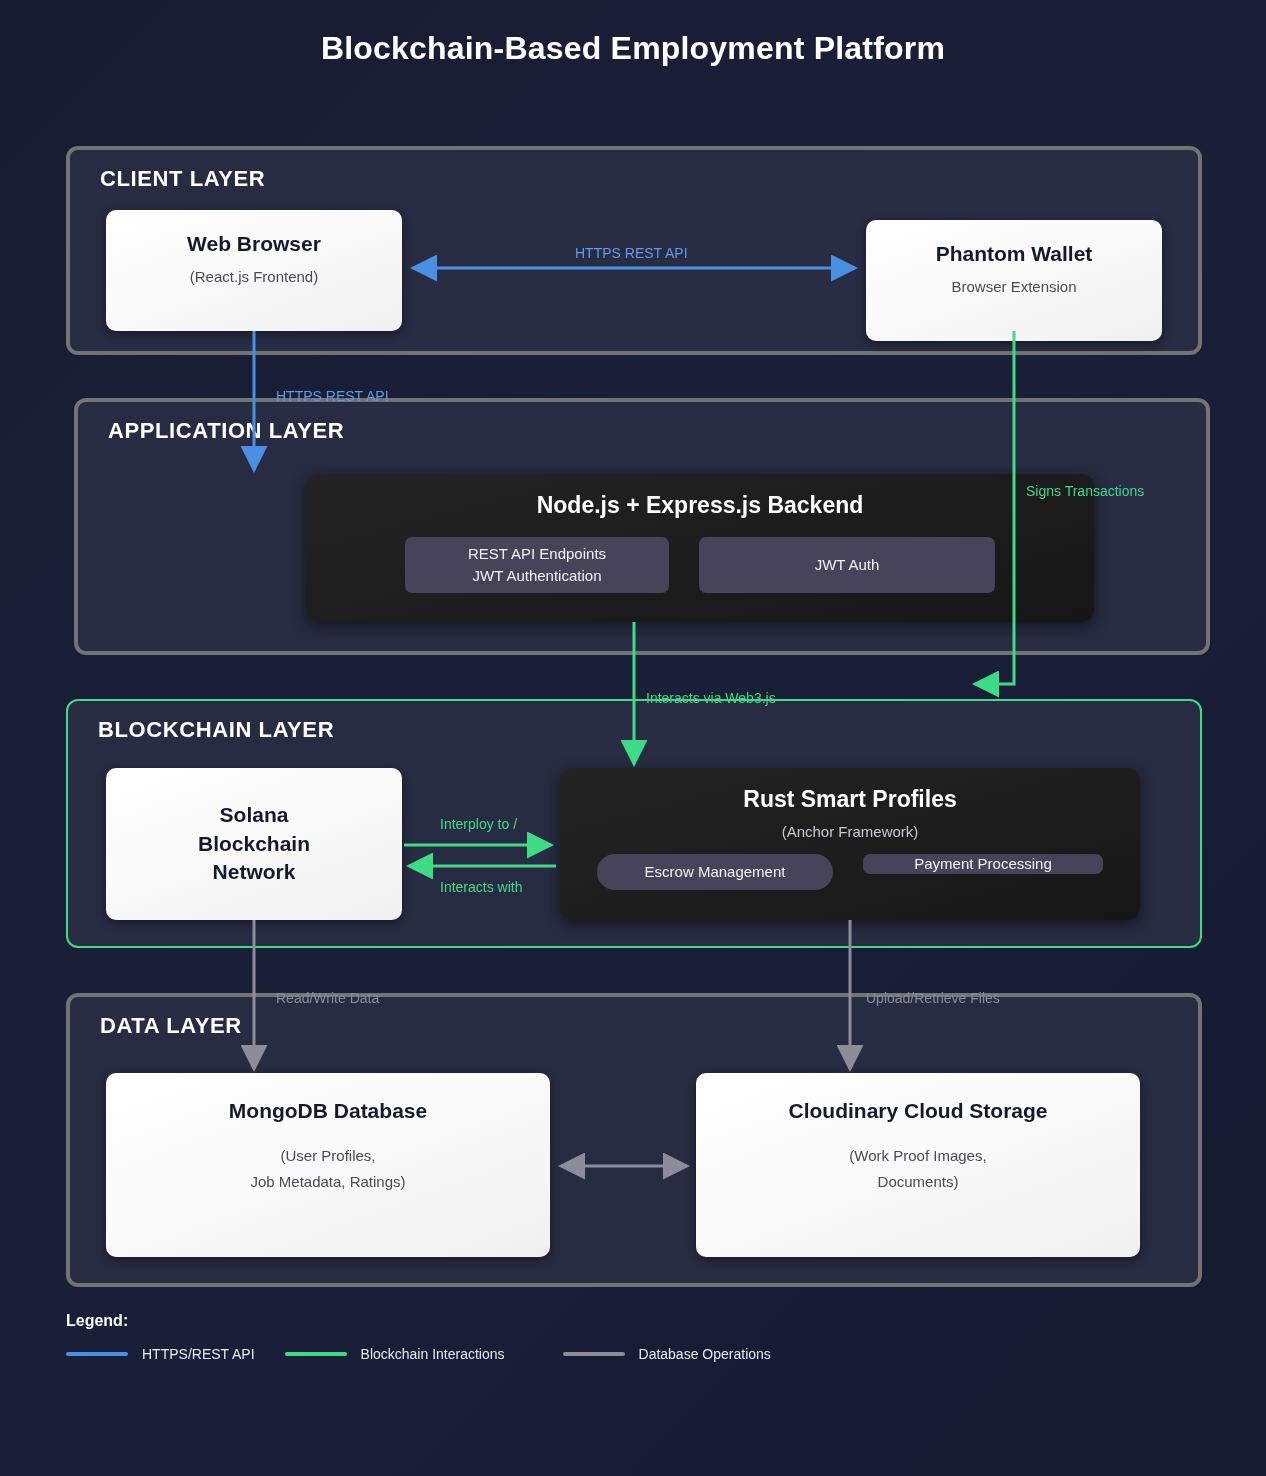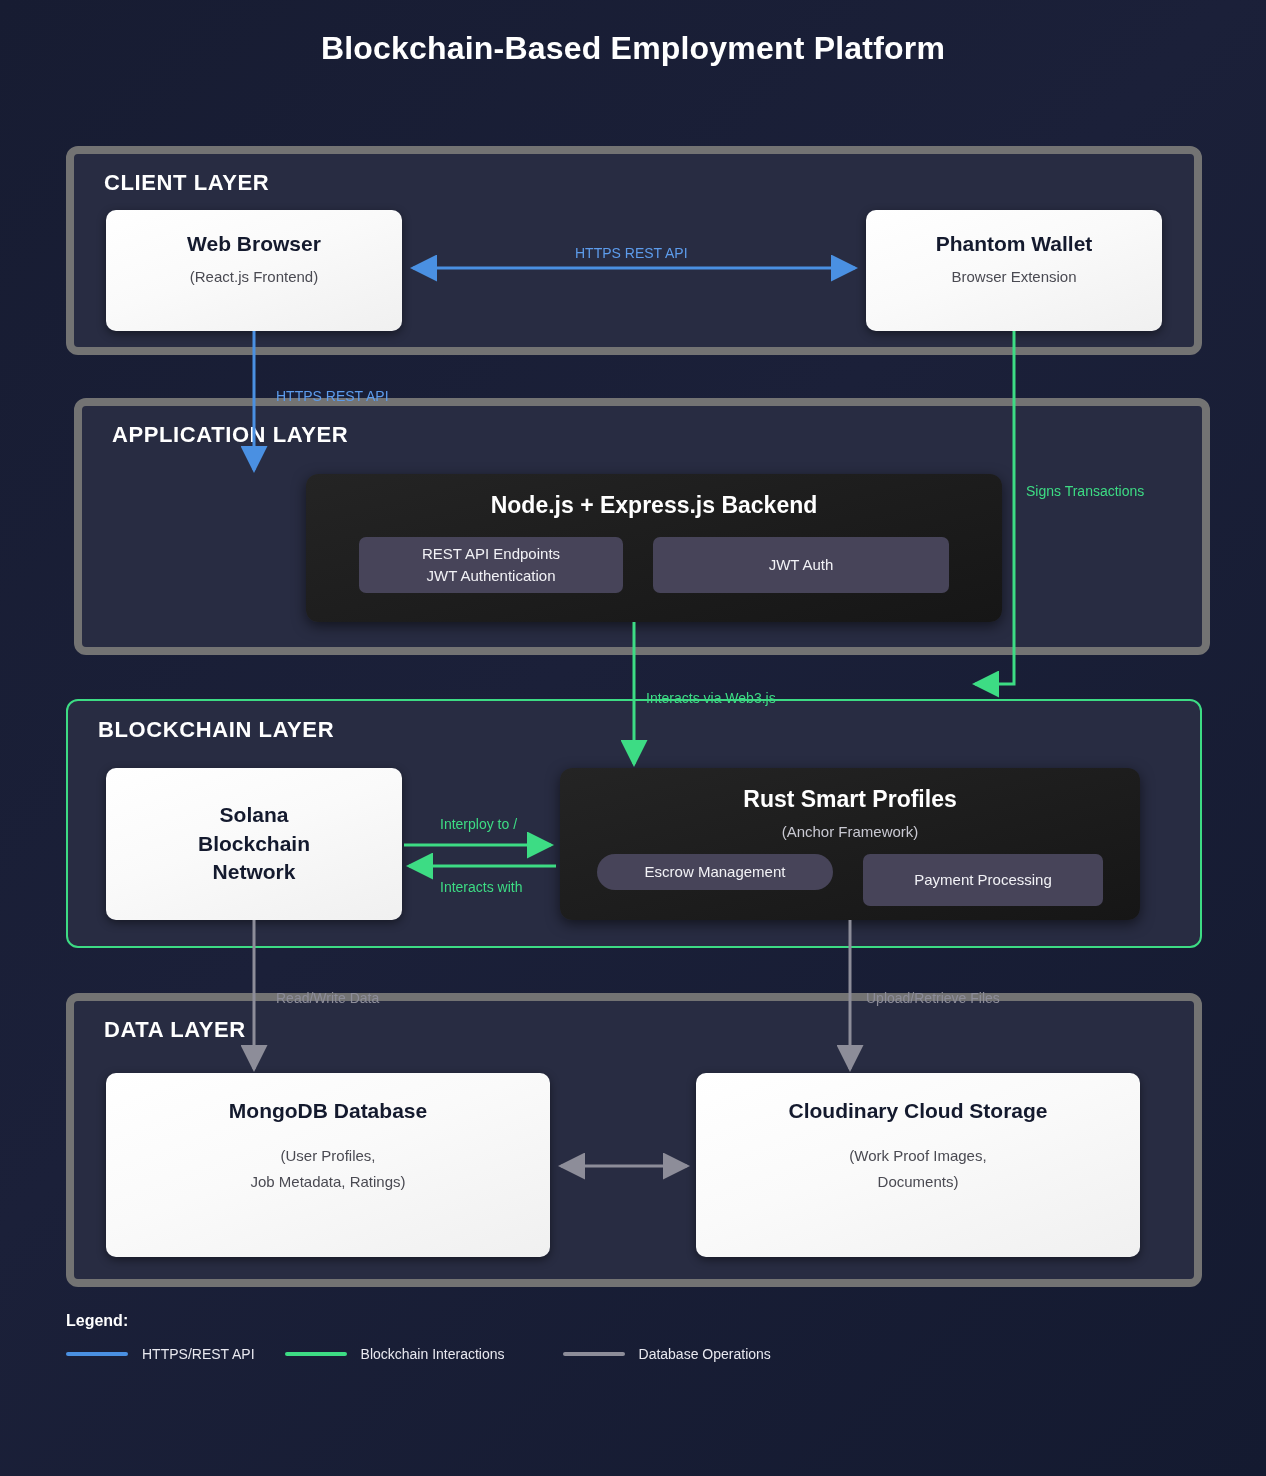--- a/index.html
+++ b/index.html
@@ -16,21 +16,21 @@
     position:absolute;left:0;top:30px;width:1266px;text-align:center;
     color:#ffffff;font-size:32px;font-weight:bold;letter-spacing:.2px;
   }
 
   
   .layer{
     position:absolute;border-radius:12px;
     background:#282c42;
     box-sizing:border-box;
   }
-  .layer.blue{border:8px solid #737373;}
+  .layer.blue{border:4px solid #737373;}
   .layer.green{border:2px solid #3ddc84;}
   .layer-title{
     position:absolute;left:30px;top:16px;
     color:#ffffff;font-size:22px;font-weight:bold;letter-spacing:.6px;
   }
 
   
   .node{
     position:absolute;border-radius:10px;box-sizing:border-box;
     background:linear-gradient(160deg,#ffffff 0%,#fafafa 45%,#f0f0f0 100%);
@@ -84,30 +84,30 @@
 
   <div class="layer blue" style="left:66px;top:146px;width:1136px;height:209px;">
     <div class="layer-title">CLIENT LAYER</div>
   </div>
 
   <div class="node" style="left:106px;top:210px;width:296px;height:121px;padding-top:20px;">
     <div class="n-title">Web Browser</div>
     <div class="n-sub" style="margin-top:6px;">(React.js Frontend)</div>
   </div>
 
-  <div class="node" style="left:866px;top:210px;width:296px;height:121px;padding-top:20px;">
+  <div class="node" style="left:866px;top:220px;width:296px;height:121px;padding-top:20px;">
     <div class="n-title">Phantom Wallet</div>
     <div class="n-sub" style="margin-top:6px;">Browser Extension</div>
   </div>
 
   <div class="layer blue" style="left:66px;top:398px;width:1136px;height:257px;margin-left:8px;">
     <div class="layer-title">APPLICATION LAYER</div>
   </div>
 
-  <div class="dark-node" style="left:306px;top:474px;width:696px;height:148px;padding-top:18px;">
+  <div class="dark-node" style="left:306px;top:474px;width:788px;height:148px;padding-top:18px;">
     <div class="n-title">Node.js + Express.js Backend</div>
     <div class="chips" style="margin-top:18px;padding:0 22px;box-sizing:border-box;">
       <div class="chip" style="width:264px;height:56px;flex-direction:column;">
         <span>REST API Endpoints</span>
         <span>JWT Authentication</span>
       </div>
       <div class="chip" style="width:296px;height:56px;">
         <span>JWT Auth</span>
       </div>
     </div>
@@ -123,21 +123,21 @@
     <div class="n-title">Network</div>
   </div>
 
   <div class="dark-node" style="left:560px;top:768px;width:580px;height:152px;padding-top:18px;">
     <div class="n-title">Rust Smart Profiles</div>
     <div class="n-sub" style="margin-top:10px;">(Anchor Framework)</div>
     <div class="chips" style="margin-top:14px;padding:0 18px;box-sizing:border-box;">
       <div class="chip" style="width:236px;height:36px;border-radius:18px;">
         <span>Escrow Management</span>
       </div>
-      <div class="chip" style="width:240px;height:52px;">
+      <div class="chip" style="width:240px;height:20px;">
         <span>Payment Processing</span>
       </div>
     </div>
   </div>
 
   <div class="layer blue" style="left:66px;top:993px;width:1136px;height:294px;">
     <div class="layer-title">DATA LAYER</div>
   </div>
 
   <div class="node" style="left:106px;top:1073px;width:444px;height:184px;padding-top:24px;">

